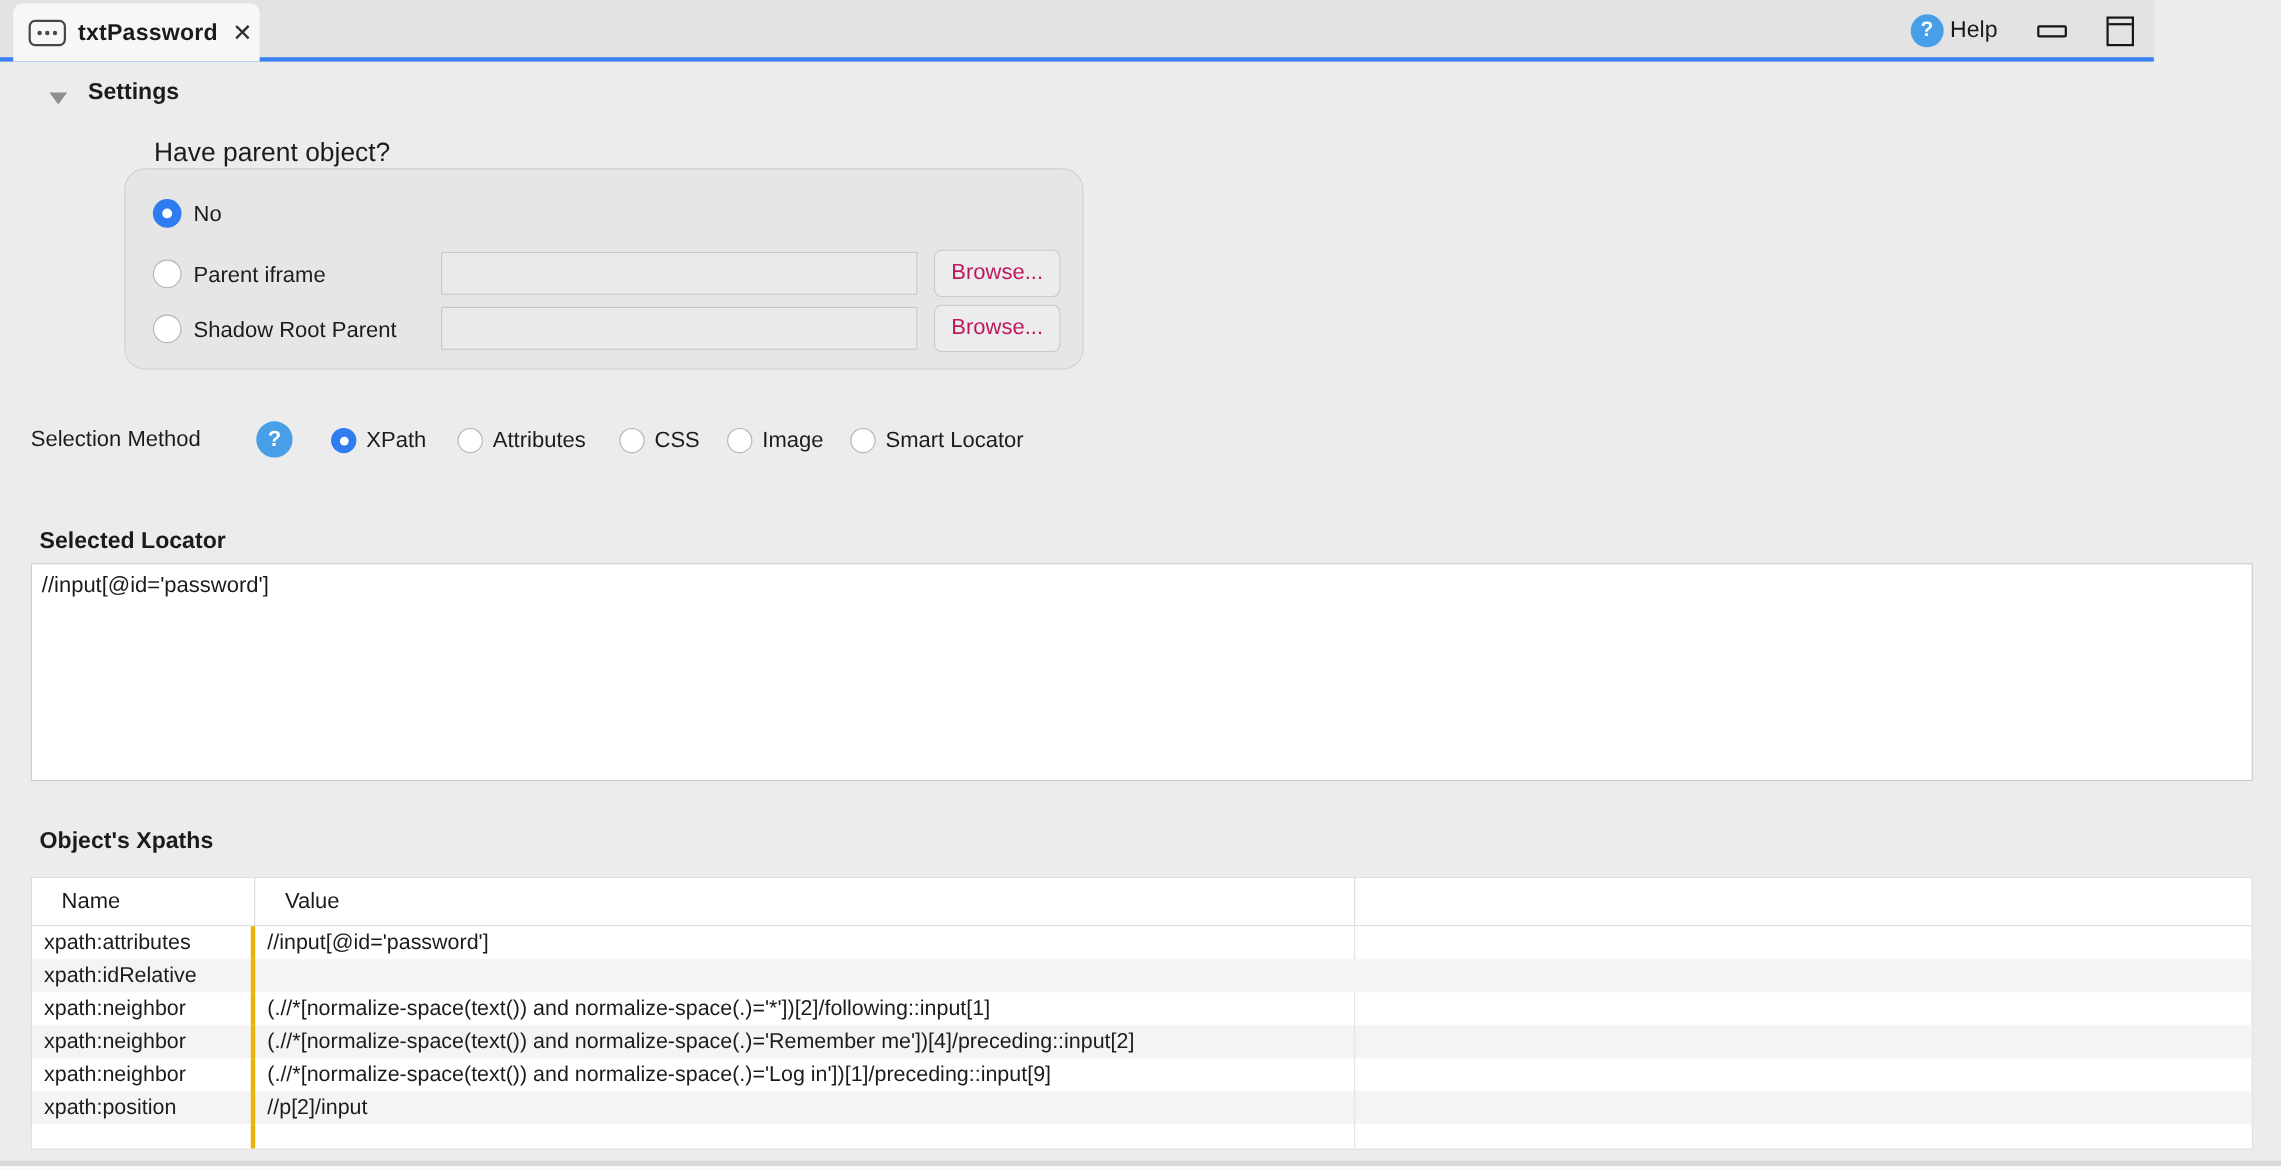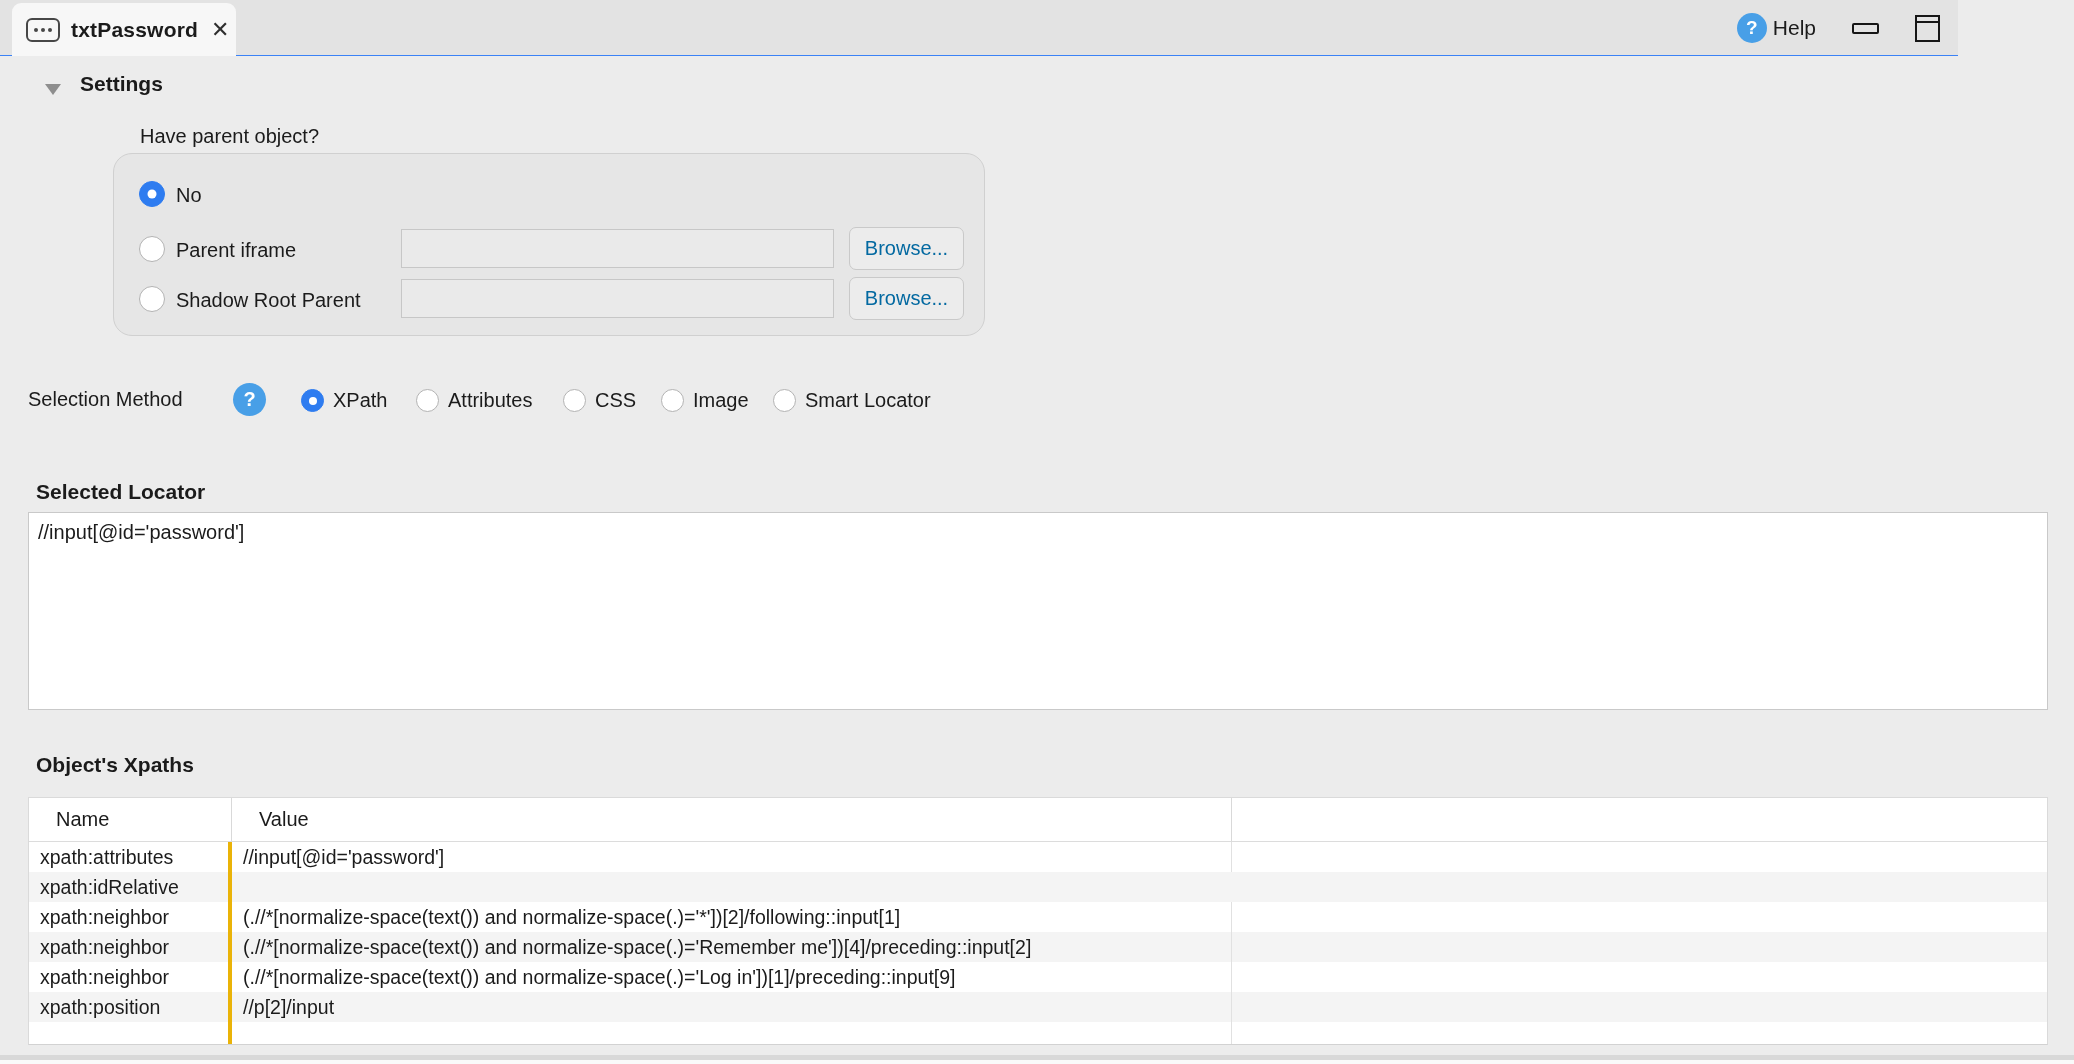--- a/index.html
+++ b/index.html
@@ -8,21 +8,21 @@
     font-family:"Liberation Sans","DejaVu Sans",sans-serif;
     color:#1b1b1b;
     background:#ececec;
     overflow:hidden;
   }
   #app { position:relative; width:2074px; height:1064px; background:#ececec; }
 
   
   .tabbar {
     position:absolute; left:0; top:0; width:1958px; height:56px;
-    background:#e3e3e3; border-bottom:1px solid #3b82f6;
+    background:#e3e3e3; border-bottom:4px solid #3b82f6;
   }
   .tab {
     position:absolute; left:12px; top:3px; height:53px; width:224px;
     background:#f7f7f7; border-radius:9px 9px 0 0;
     display:flex; align-items:center; padding:0 14px;
   }
   .obj-icon {
     width:34px; height:24px; border:2px solid #474747; border-radius:6px;
     display:flex; align-items:center; justify-content:center; gap:3px;
     flex:none;
@@ -57,21 +57,21 @@
   }
 
   
   .disclosure {
     position:absolute; left:45px; top:84px;
     width:0; height:0;
     border-left:8px solid transparent; border-right:8px solid transparent;
     border-top:11px solid #8e8e8e;
   }
   .settings-title { position:absolute; left:80px; top:72px; font-size:21px; font-weight:700; }
-  .parent-question { position:absolute; left:140px; top:125px; font-size:20px; }
+  .parent-question { position:absolute; left:140px; top:125px; font-size:24px; }
 
   .groupbox {
     position:absolute; left:113px; top:153px; width:872px; height:183px;
     background:#e6e6e6; border:1px solid #d0d0d0; border-radius:19px;
   }
   .radio {
     width:26px; height:26px; border-radius:50%;
     background:#fff; border:1px solid #b3b3b3; position:absolute;
   }
   .radio.selected { background:#2e7cf0; border:1px solid #2e7cf0; }
@@ -81,21 +81,21 @@
   }
   .gb-label { position:absolute; font-size:20px; white-space:nowrap; }
   .gb-input {
     position:absolute; width:433px; height:39px;
     background:#eaeaea; border:1px solid #c7c7c7;
     font-family:inherit; font-size:19px; padding:0 8px; color:#444;
   }
   .browse-btn {
     position:absolute; width:115px; height:43px;
     background:#ececec; border:1px solid #c9c9c9; border-radius:7px;
-    color:#0369a1; font-size:20px; font-family:inherit;
+    color:#be185d; font-size:20px; font-family:inherit;
   }
 
   
   .sel-label { position:absolute; left:28px; top:388px; font-size:20px; }
   .sel-help {
     position:absolute; left:233px; top:383px;
     width:33px; height:33px; border-radius:50%; background:#489fe7;
     color:#fff; font-size:20px; font-weight:700;
     display:flex; align-items:center; justify-content:center;
   }

